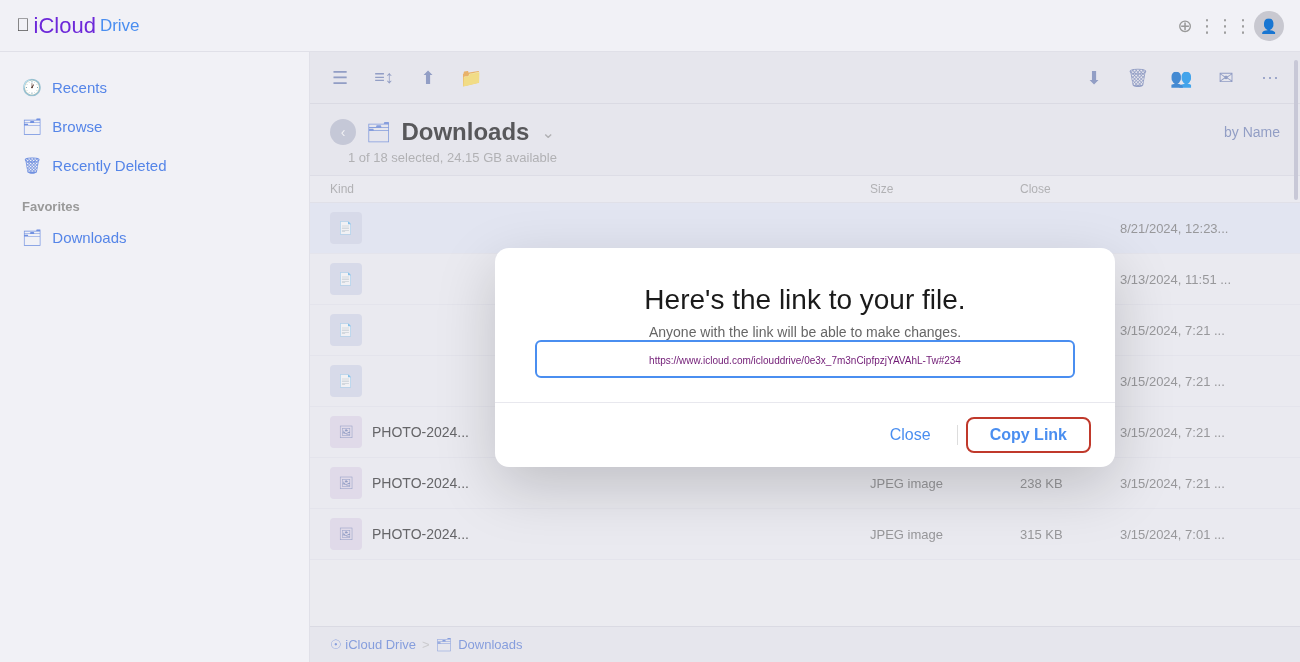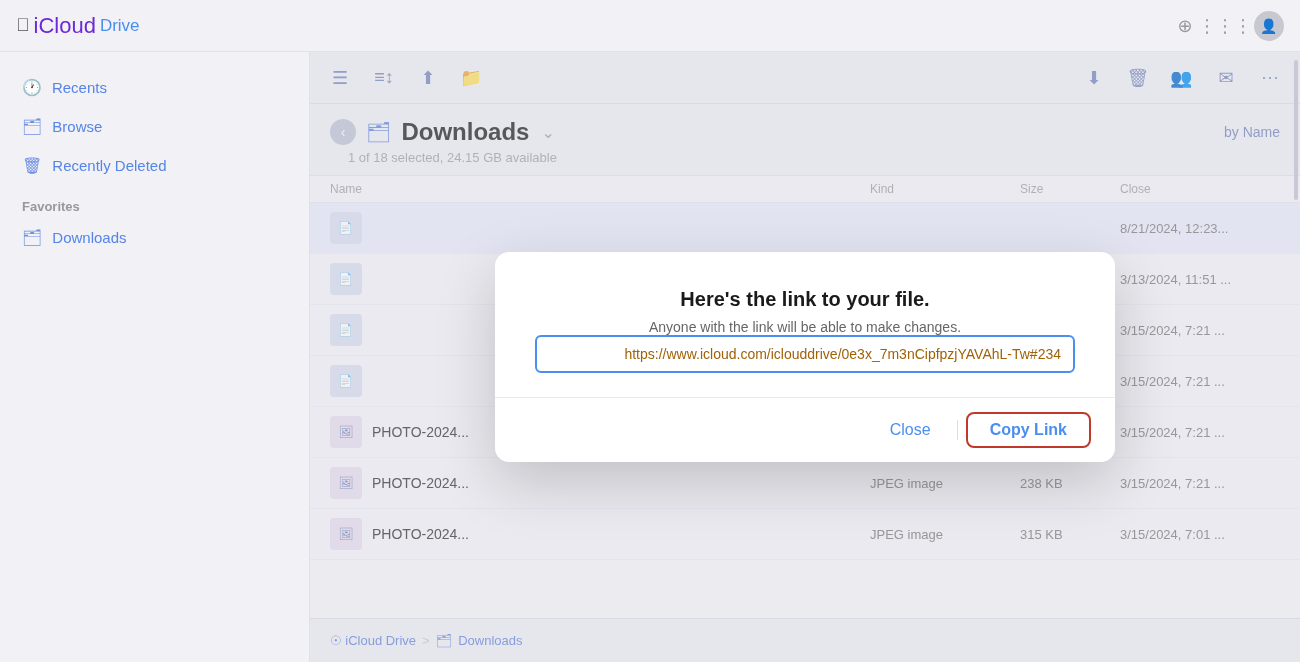--- a/index.html
+++ b/index.html
@@ -248,44 +248,44 @@
       border-radius: 14px;
       width: 620px;
       box-shadow: 0 20px 60px rgba(0,0,0,0.18);
       overflow: hidden;
     }
     .dialog-body {
       padding: 36px 40px 24px;
       text-align: center;
     }
     .dialog-title {
-      font-size: 20px;
-      font-weight: 700;
+      font-size: 28px;
+      font-weight: 400;
       color: #1a1a1a;
       margin-bottom: 8px;
     }
     .dialog-subtitle {
       font-size: 14px;
       color: #666;
     }
     .link-input-wrapper {
       border: 2px solid #4a8ef0;
       border-radius: 6px;
       padding: 8px 12px;
       margin-bottom: 0;
       background: #fff;
     }
     .link-input {
       width: 100%;
       border: none;
       outline: none;
-      font-size: 14px;
-      color: #a16207;
+      font-size: 10px;
+      color: #701a75;
       background: transparent;
-      text-align: right;
+      text-align: center;
     }
     .dialog-divider {
       height: 1px;
       background: #e8e8ee;
       margin: 0;
     }
     .dialog-footer {
       display: flex;
       align-items: center;
       justify-content: flex-end;
@@ -314,21 +314,21 @@
       color: #4a8ef0;
       cursor: pointer;
       padding: 7px 22px;
       border-radius: 8px;
       font-weight: 600;
       font-family: inherit;
     }
 
     
     .breadcrumb-bar {
-      height: 44px;
+      height: 36px;
       background: rgba(240,240,245,0.95);
       border-top: 1px solid #e0e0e8;
       display: flex;
       align-items: center;
       padding: 0 20px;
       gap: 6px;
       font-size: 13px;
       color: #888;
     }
     .breadcrumb-sep { color: #ccc; }
@@ -415,21 +415,20 @@
           <span class="header-title">Downloads</span>
           <span class="chevron-down">⌄</span>
           <div class="header-spacer"></div>
           <span class="sort-label">by Name</span>
         </div>
         <div class="header-subtitle">1 of 18 selected, 24.15 GB available</div>
       </div>
 
       <div class="file-list">
         <div class="file-list-header">
-          <div class="file-list-header-cell">Name</div>
           <div class="file-list-header-cell">Kind</div>
           <div class="file-list-header-cell">Size</div>
           <div class="file-list-header-cell">Close</div>
         </div>
 
         <div class="file-row selected">
           <div class="file-name-cell">
             <div class="file-thumb">📄</div>
             <span></span>
           </div>

